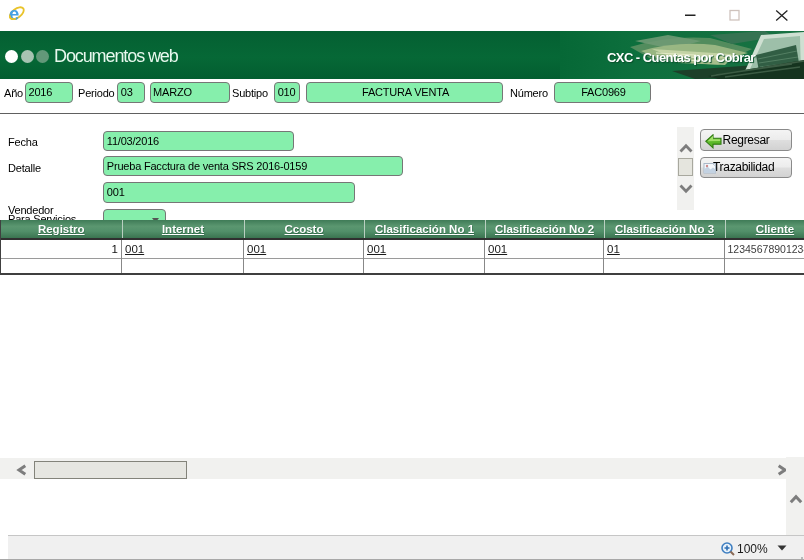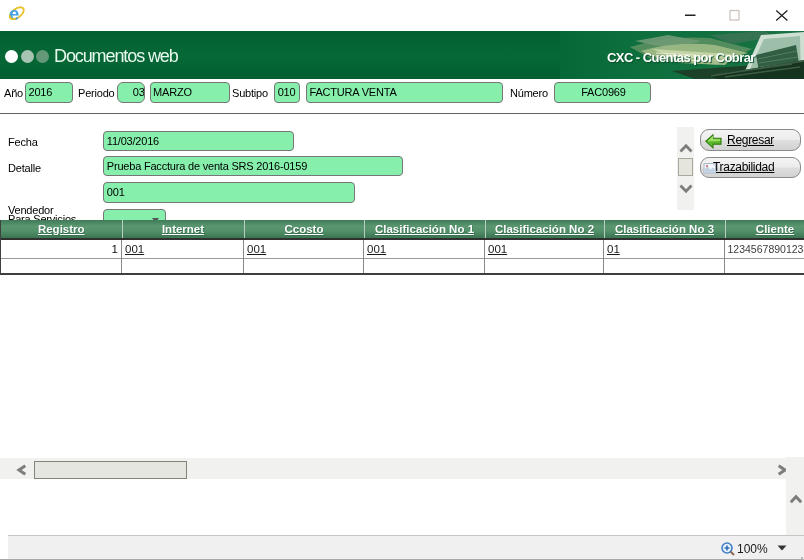--- a/index.html
+++ b/index.html
@@ -21,21 +21,21 @@
 .lbl { position:absolute; font-size:11px; letter-spacing:-0.2px; color:#000; }
 .inp { position:absolute; height:21.5px; border:1px solid #767676; border-radius:4px; background:#86efac; font-family:"Liberation Sans",sans-serif; font-size:11px; letter-spacing:-0.2px; color:#000; padding:0 0 0 2.5px; }
 
 .sep { position:absolute; left:0; top:113px; width:804px; height:1px; background:#606060; }
 
 
 .vtrack { position:absolute; left:677px; top:127px; width:17px; height:83px; background:#f1f1ef; }
 .vthumb { position:absolute; left:678px; top:158px; width:15px; height:18px; background:#e5e5de; border:1px solid #a8a89e; }
 
 
-.btn { position:absolute; left:700px; width:101px; background:linear-gradient(#f4f4f4,#ececec 48%,#dedede 52%,#d2d2d2); border:1px solid #8a8a8a; border-radius:9px; font-size:12px; letter-spacing:-0.3px; color:#000;text-decoration:underline; }
+.btn { position:absolute; left:700px; width:92px; background:linear-gradient(#f4f4f4,#ececec 48%,#dedede 52%,#d2d2d2); border:1px solid #8a8a8a; border-radius:4px; font-size:12px; letter-spacing:-0.3px; color:#000; }
 
 
 .grid { position:absolute; left:0; top:220px; width:804px; height:55px; overflow:hidden; border-left:1px solid #404040; }
 .hdr { position:absolute; left:0; top:0; width:845px; height:19.5px; background:linear-gradient(#3f7b57,#5b9770 35%,#52906a 62%,#3a7450); border-bottom:2px solid #303030; }
 .hcell { position:absolute; top:2.5px; color:#fff; font-weight:bold; font-size:11.5px; text-align:center; text-decoration:underline; text-shadow:0.5px 0.5px 0 #2e6847; }
 .hsep { position:absolute; top:0; width:1px; height:17.5px; background:#b9cfc1; }
 .trow td { border-right:1px solid #888888; font-size:11.5px; color:#111; padding:0 3px; background:transparent; }
 table.body { position:absolute; left:0; top:20px; width:845px; border-collapse:collapse; table-layout:fixed; }
 a.lnk { color:#1b1b1b; text-decoration:underline; }
 
@@ -98,25 +98,25 @@
 </div>
 <div class="circ" style="left:5px;background:#ffffff"></div>
 <div class="circ" style="left:20.5px;background:#a7c3b2"></div>
 <div class="circ" style="left:36px;background:#639879"></div>
 <div class="banner-title">Documentos web</div>
 <div class="cxc">CXC - Cuentas por Cobrar</div>
 
 <div class="lbl" style="left:4px;top:87px">Año</div>
 <input class="inp" style="left: 25px; top: 81.5px; width: 47.5px;" value="2016">
 <div class="lbl" style="left:78px;top:87px">Periodo</div>
-<input class="inp" style="left: 116.8px; top: 81.5px; width: 27.8px; padding-left: 15px; border-radius: 6px;" value="03">
+<input class="inp" style="left: 116.8px; top: 81.5px; width: 27.8px; padding-left: 3px;" value="03">
 <input class="inp" style="left: 149.6px; top: 81.5px; width: 80.2px;" value="MARZO">
 <div class="lbl" style="left:232px;top:87px">Subtipo</div>
 <input class="inp" style="left: 273.7px; top: 81.5px; width: 26.8px; padding-left: 3px;" value="010">
-<input class="inp" style="left: 306px; top: 81.5px; width: 196.6px;" value="FACTURA VENTA">
+<input class="inp" style="left: 306px; top: 81.5px; width: 196.6px; text-align: center;" value="FACTURA VENTA">
 <div class="lbl" style="left:510px;top:87px">Número</div>
 <input class="inp" style="left: 553.7px; top: 81.5px; width: 97px; text-align: center;" value="FAC0969">
 
 <div class="sep"></div>
 
 <div class="lbl" style="left:8px;top:135.5px">Fecha</div>
 <input class="inp" style="left: 103.3px; top: 130.5px; width: 190.5px; height: 20px;" value="11/03/2016">
 <div class="lbl" style="left:8px;top:161.5px">Detalle</div>
 <input class="inp" style="left: 103.3px; top: 156.2px; width: 300px; height: 20px;" value="Prueba Facctura de venta SRS 2016-0159">
 <div class="lbl" style="left:8px;top:204px">Vendedor</div>

